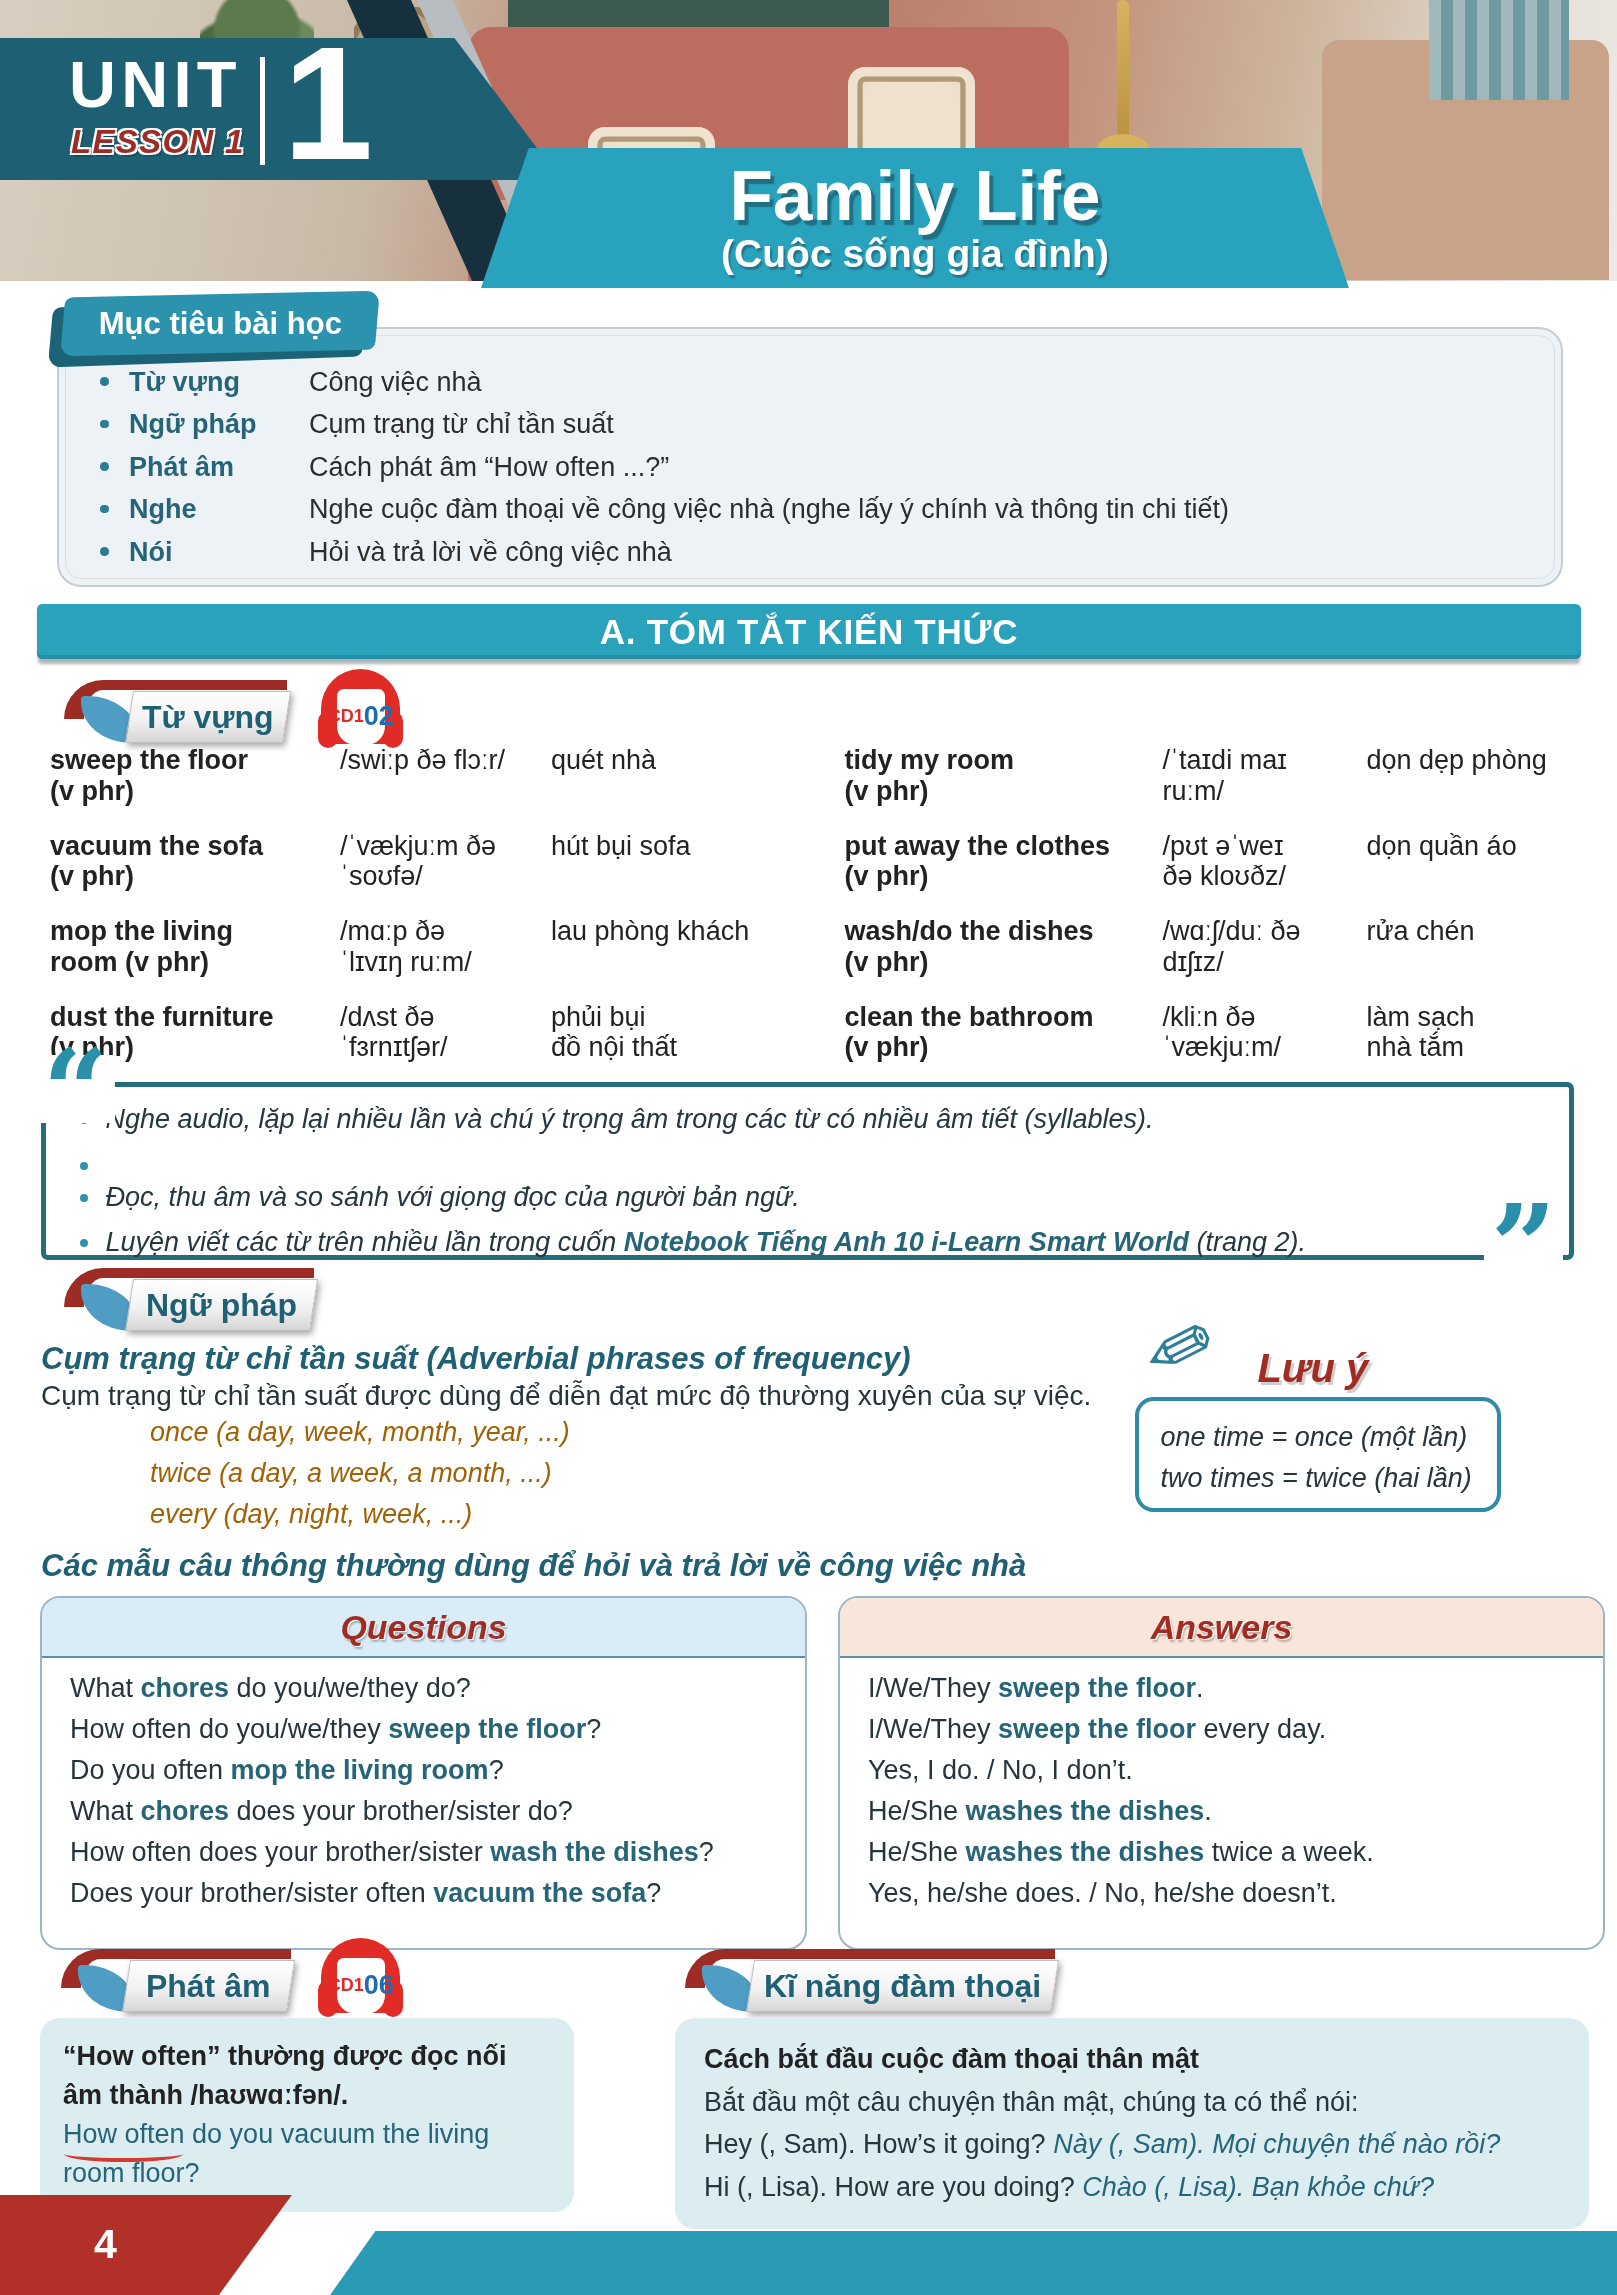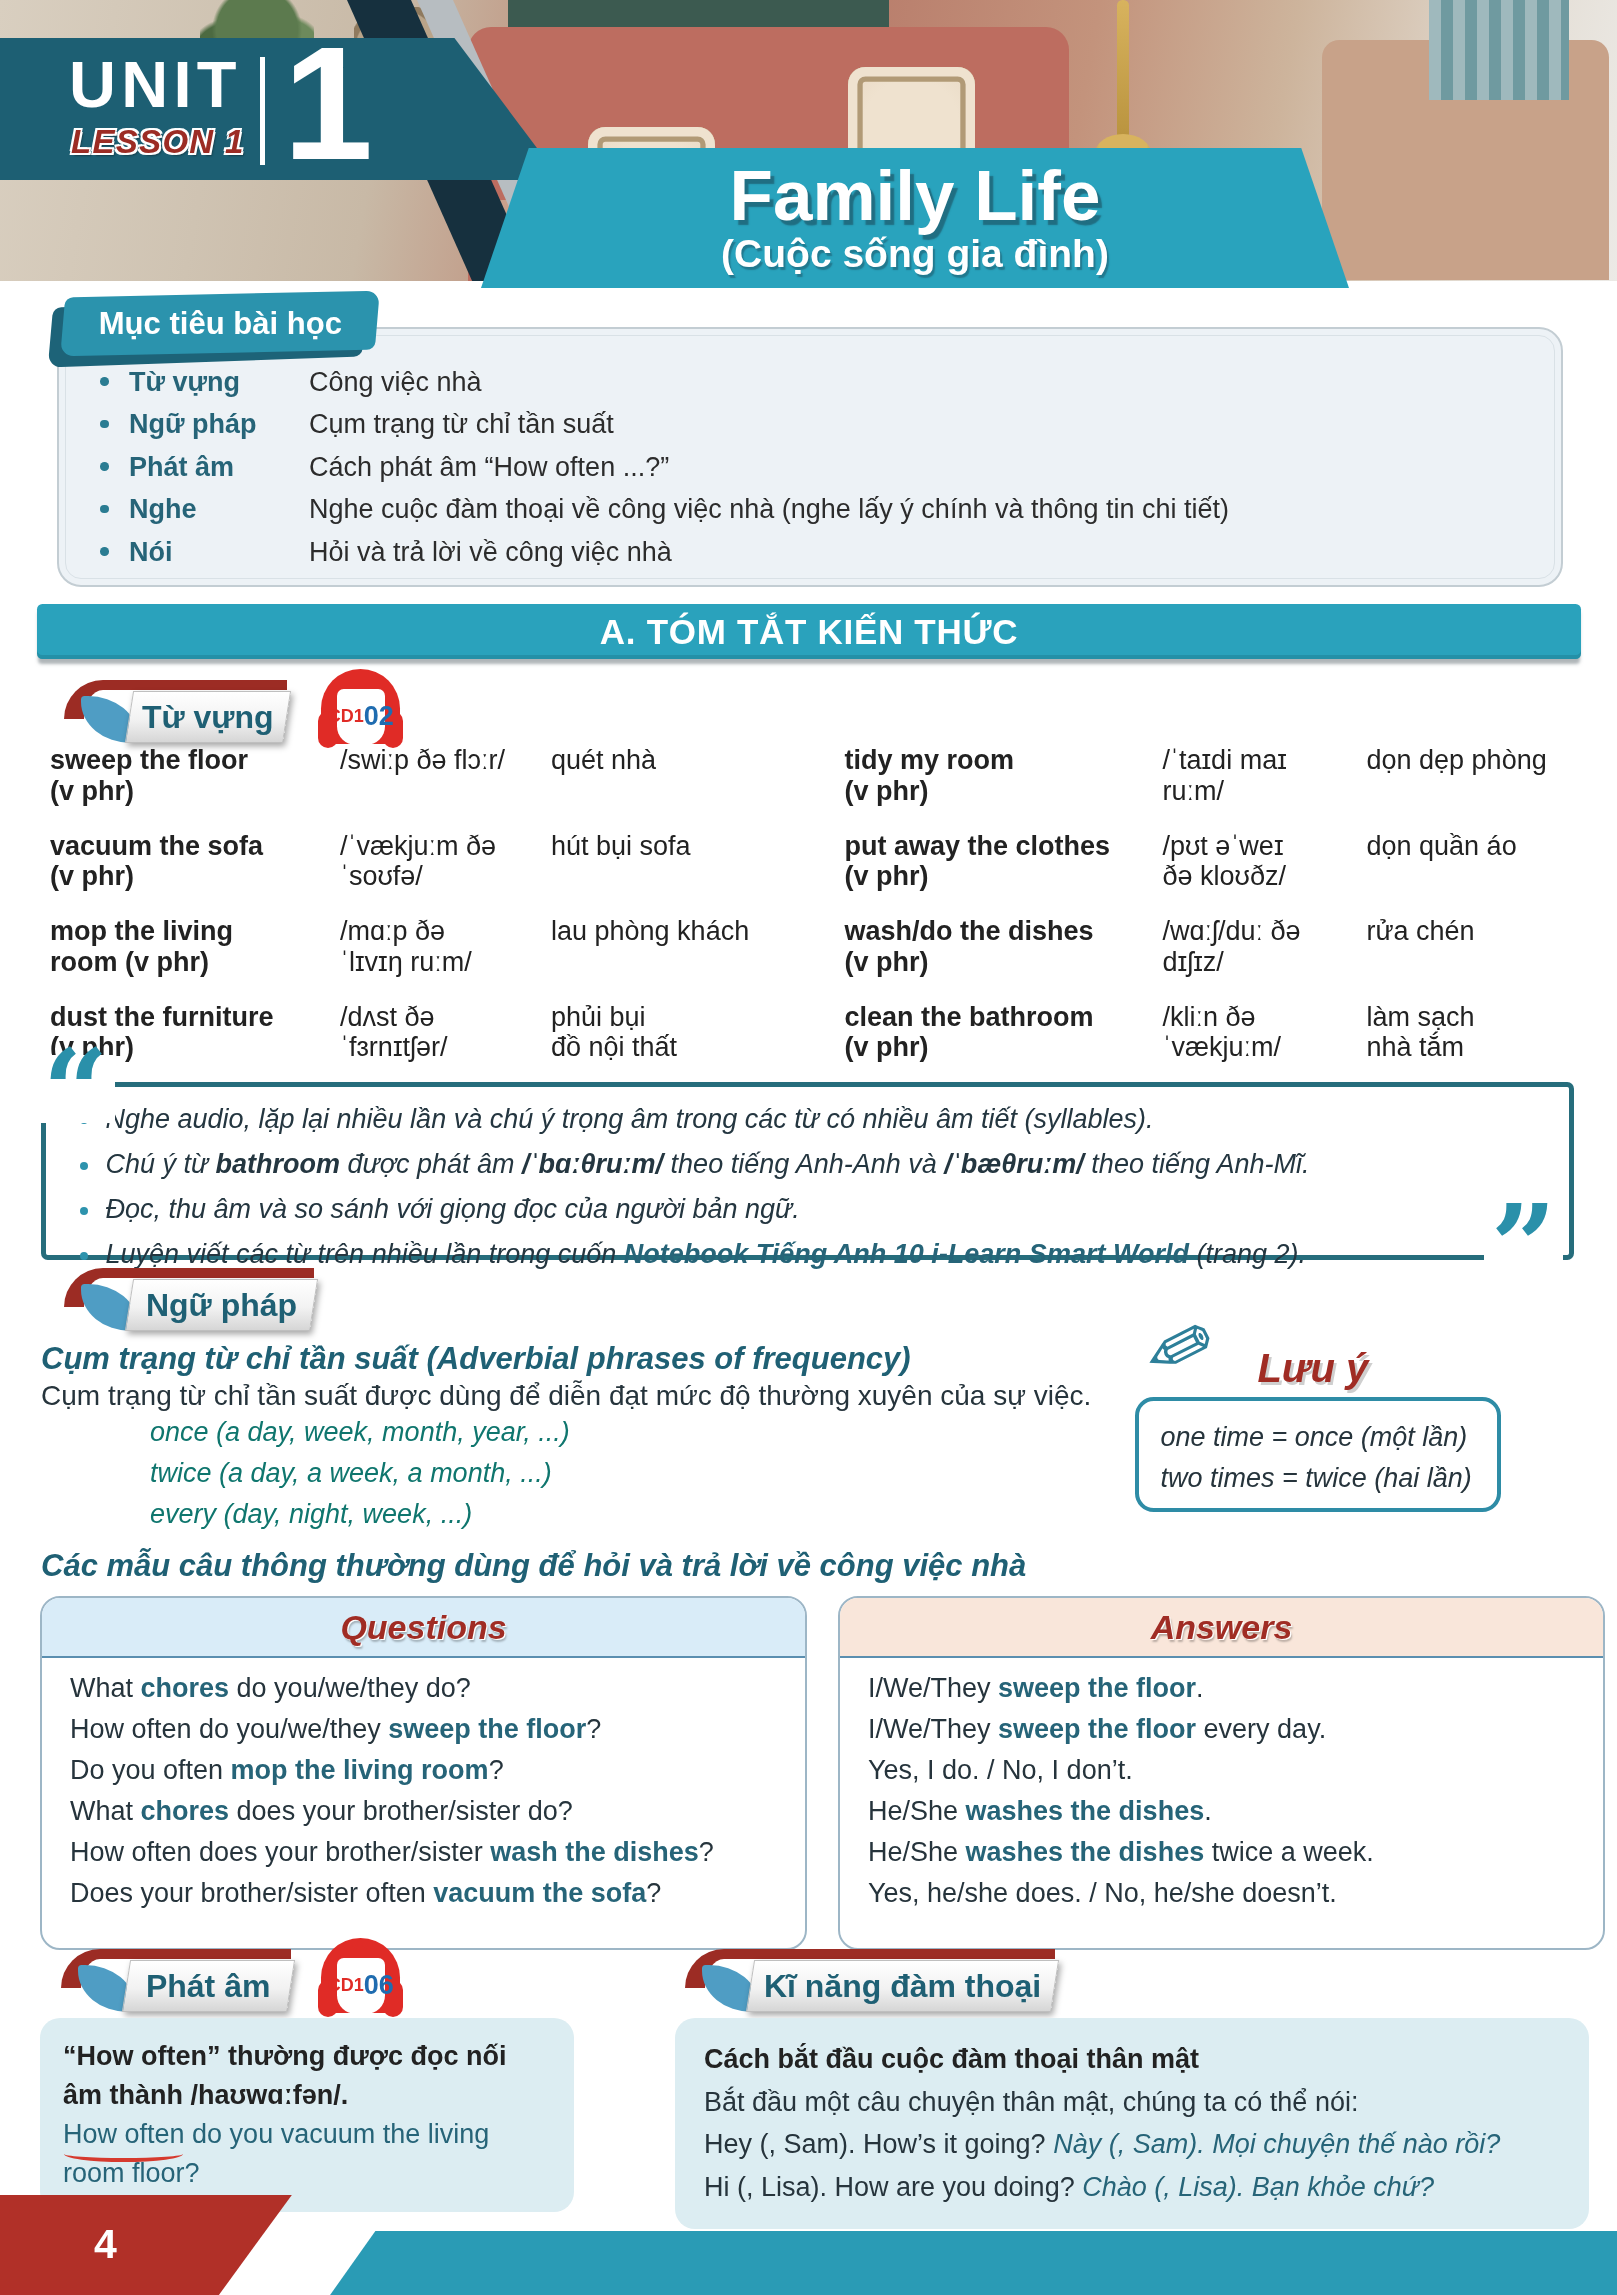--- a/index.html
+++ b/index.html
@@ -90,21 +90,21 @@
   .notes-list{position:absolute;left:80px;top:1103px;width:1423px;display:grid;row-gap:11.4px;font-size:27px;font-style:italic;color:#243640;line-height:1.25}
   .notes-list .nrow{display:flex;gap:17.4px;align-items:flex-start}
   .ndot{flex:0 0 8px;width:8px;height:8px;border-radius:50%;background:#2d93ad;margin-top:13.4px}
   .quote{font-family:"DejaVu Serif","Liberation Serif",serif;font-weight:bold;color:#2a90aa;font-size:114px;line-height:.55;background:#fff;padding:5.3px 6.7px 0;z-index:5}
   .q-open{left:36px;top:1055px}
   .q-close{left:1484px;top:1210px}
 
   
   .gram-title{left:41px;top:1341px;font-size:31px;font-weight:bold;font-style:italic;color:#1f6074}
   .gram-body{left:41px;top:1380px;font-size:28px;color:#26343c}
-  .gram-ex{left:150px;top:1417px;font-size:27px;font-style:italic;color:#0f766e;display:grid;row-gap:10px}
+  .gram-ex{left:150px;top:1417px;font-size:27px;font-style:italic;color:#a16207;display:grid;row-gap:10px}
 
   .luuy-box{left:1135px;top:1397px;width:366px;height:115px;border:4.7px solid #2e8ca6;border-radius:18.7px;background:#fff;
     padding:16px 21.4px;font-size:27px;font-style:italic;color:#26343c;line-height:1.5}
   .luuy-title{left:1244px;top:1346px;font-size:40px;font-weight:900;font-style:italic;color:#a02c24;background:#fff;
     padding:0 13.4px;z-index:4;text-shadow:2.7px 2.7px 0 #cfcfcf}
   .pencil-icon{left:1146px;top:1310px;font-size:79px;color:#2d7f99;transform:scaleX(-1) rotate(-18deg);z-index:5;line-height:1}
 
   .patterns-heading{left:41px;top:1548px;font-size:31px;font-weight:bold;font-style:italic;color:#1f6074}
 
   
@@ -266,21 +266,20 @@
   <div class="abs notes"></div>
   <div class="abs quote q-open">“</div>
   <div class="abs quote q-close">”</div>
   <div class="notes-list abs">
     <div class="nrow">
         <span class="ndot"></span>
         <span><span>Nghe audio, lặp lại nhiều lần và chú ý trọng âm trong các từ có nhiều âm tiết (syllables).</span></span>
       </div>
     <div class="nrow">
         <span class="ndot"></span>
-        <span><span>Chú ý từ </span><span class="sg-b">bathroom</span><span> được phát âm </span><span class="sg-b">/ˈbɑːθruːm/</span><span> theo tiếng Anh-Anh và </span><span class="sg-b">/ˈbæθruːm/</span><span> theo tiếng Anh-Mĩ.</span></span>
       </div>
     <div class="nrow">
         <span class="ndot"></span>
         <span><span>Đọc, thu âm và so sánh với giọng đọc của người bản ngữ.</span></span>
       </div>
     <div class="nrow">
         <span class="ndot"></span>
         <span><span>Luyện viết các từ trên nhiều lần trong cuốn </span><span class="sg-tb">Notebook Tiếng Anh 10 i-Learn Smart World</span><span> (trang 2).</span></span>
       </div>
   </div>

